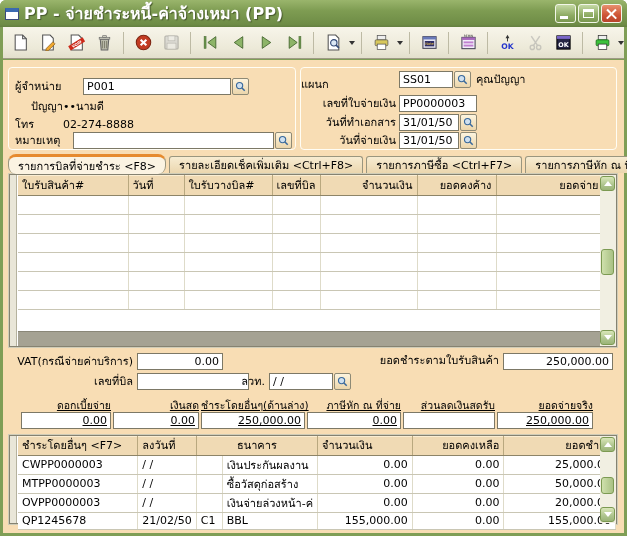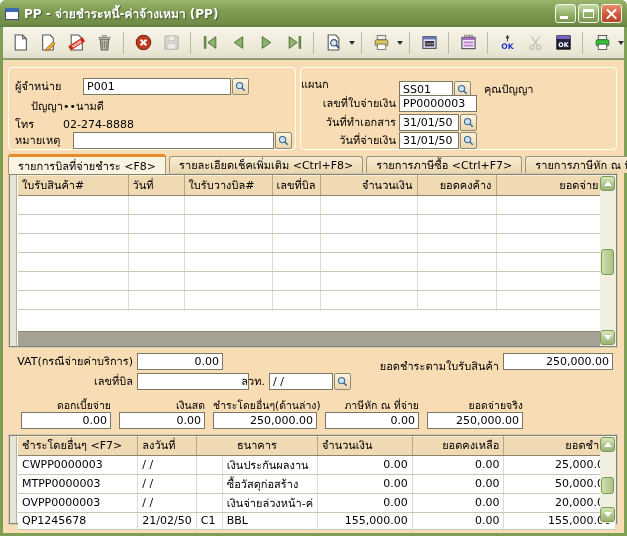--- a/index.html
+++ b/index.html
@@ -8,21 +8,21 @@
 
   .window { position:relative; width:627px; height:536px; background:#7F9E56;
             border-radius:6px 6px 0 0; overflow:hidden; }
 
   
   .titlebar { position:absolute; top:0; left:0; right:0; height:27px;
     background:linear-gradient(#9AB56C,#7E9C52 40%,#6E8C46 90%,#647F40);
     display:flex; align-items:center; padding:0 5px; }
   .app-icon { width:14px; height:12px; background:#fff; border:1px solid #3a4a7a;
     border-top:4px solid #3a6ab0; margin-right:5px; flex:0 0 auto; }
-  .title-text { color:#fff; font-weight:bold; font-size:12px; text-shadow:1px 1px 1px #46572c;
+  .title-text { color:#fff; font-weight:bold; font-size:16px; text-shadow:1px 1px 1px #46572c;
     flex:1 1 auto; white-space:nowrap; overflow:hidden; }
   .win-controls { display:flex; gap:2px; }
   .win-btn { width:21px; height:19px; border-radius:3px; border:1px solid #f2f6e8;
     background:linear-gradient(#C4D8A4,#8FAC64 60%,#7A9850); position:relative; cursor:default; }
   .win-btn.close { background:linear-gradient(#E8906F,#CE5435 60%,#B8442C); }
   .glyph-min { position:absolute; left:4px; bottom:3px; width:8px; height:3px; background:#fff; }
   .glyph-max { position:absolute; left:4px; top:4px; width:11px; height:9px;
     border:1px solid #fff; border-top:3px solid #fff; }
   .glyph-x { position:absolute; inset:0; }
   .glyph-x:before,.glyph-x:after { content:""; position:absolute; left:3px; top:8px;
@@ -59,21 +59,21 @@
   .lookup-btn { width:17px; height:17px; margin-left:1px; border:1px solid #8e8a76; border-radius:2px;
     background:linear-gradient(#FDF4DE,#ECD6AB); display:flex; align-items:center; justify-content:center; }
   .lookup-btn svg { width:11px; height:11px; }
 
   
   .tabs { position:absolute; left:5px; top:94px; height:19px; display:flex; gap:3px; }
   .tab { padding:0 9px; display:flex; align-items:center; font-size:11px; white-space:nowrap;
     border:1px solid #9a967f; border-bottom:none; border-radius:3px 3px 0 0;
     background:linear-gradient(#F7ECD2,#EBD6AE); height:17px; margin-top:2px; }
   .tab.active { background:#FBF3E2; border-top:3px solid #E68A2E; height:20px; margin-top:0;
-    position:relative; z-index:2; }
+    position:relative; z-index:2;border-radius:8px; }
 
   
   .grid-panel { position:absolute; left:6px; width:608px; background:#fff;
     border:1px solid #858271; box-shadow:0 0 0 1px #cfccb8; }
   .main-grid   { top:114px; height:173px; }
   .bottom-grid { top:375px; height:89px;  }
   .row-gutter { position:absolute; left:0; top:0; bottom:0; width:7px; background:#E9E6D8;
     border-right:1px solid #b5b29e; }
   table.grid { position:absolute; left:8px; top:0; border-collapse:collapse; table-layout:fixed; }
   table.grid th { height:20px; background:#F0DAB4; font-weight:normal; font-size:11px;
@@ -96,21 +96,21 @@
   .arrow-up { width:0; height:0; border-left:4px solid transparent; border-right:4px solid transparent;
     border-bottom:5px solid #fff; }
   .arrow-down { width:0; height:0; border-left:4px solid transparent; border-right:4px solid transparent;
     border-top:5px solid #fff; }
   .sb-thumb { position:absolute; left:1px; width:13px; border:1px solid #7C9A52; border-radius:3px;
     background:linear-gradient(90deg,#CFE0AC,#A9C184); }
 
   
   .vat-section { position:absolute; left:6px; top:291px; width:608px; height:42px; }
   .summary { position:absolute; left:6px; top:337px; width:608px; height:36px;
-    display:flex; gap:8px; padding-left:12px; }
+    display:flex; gap:2px; padding-left:12px;text-decoration:underline; }
   .sum-col { display:flex; flex-direction:column; }
   .sum-col .lbl { text-align:right; font-size:10.5px; height:15px; white-space:nowrap; }
   .sum-col input { width:100%; }
 </style>
 </head>
 <body>
 
 <div class="window">
 
   <div class="titlebar">
@@ -373,29 +373,29 @@
               <path d="M7.6 7.6 L10.6 10.6" stroke="#39699c" stroke-width="1.6"></path>
             </svg>
           </span>
       </div>
     </div>
 
     <div class="panel panel-right">
       <div class="fld" style="left:0; top:7px; width:95px; justify-content:flex-start;">
         <span class="lbl r">แผนก</span>
       </div>
-      <div class="fld" style="left:98px; top:12px;">
+      <div class="fld" style="left:98px; top:2px;">
         <input class="box" style="width: 54px;" value="SS01">
         <span class="lookup-btn">
             <svg viewBox="0 0 12 12">
               <circle cx="5" cy="5" r="3.4" fill="#cfe0ef" stroke="#39699c" stroke-width="1.2"></circle>
               <path d="M7.6 7.6 L10.6 10.6" stroke="#39699c" stroke-width="1.6"></path>
             </svg>
           </span>
-        <span class="lbl" style="margin-left:13px;">คุณปัญญา</span>
+        <span class="lbl" style="margin-left:5px;">คุณปัญญา</span>
       </div>
       <div class="fld" style="left:0; top:26px; width:95px; justify-content:flex-end;">
         <span class="lbl r">เลขที่ใบจ่ายเงิน</span>
       </div>
       <div class="fld" style="left:98px; top:26px;">
         <input class="box" style="width: 78px;" value="PP0000003">
       </div>
       <div class="fld" style="left:0; top:45px; width:95px; justify-content:flex-end;">
         <span class="lbl r">วันที่ทำเอกสาร</span>
       </div>
@@ -529,21 +529,21 @@
       </div>
     </div>
 
     <div class="vat-section">
       <div class="fld" style="left:0; top:1px; width:124px; justify-content:flex-end;">
         <span class="lbl r">VAT(กรณีจ่ายค่าบริการ)</span>
       </div>
       <div class="fld" style="left:128px; top:1px;">
         <input class="box num" style="width: 86px;" value="0.00">
       </div>
-      <div class="fld" style="left:290px; top:6px; width:200px; justify-content:flex-end;">
+      <div class="fld" style="left:290px; top:0; width:200px; justify-content:flex-end;">
         <span class="lbl r">ยอดชำระตามใบรับสินค้า</span>
       </div>
       <div class="fld" style="left:494px; top:1px;">
         <input class="box num" style="width: 110px;" value="250,000.00">
       </div>
       <div class="fld" style="left:0; top:21px; width:124px; justify-content:flex-end;">
         <span class="lbl r">เลขที่บิล</span>
       </div>
       <div class="fld" style="left:128px; top:21px;">
         <input class="box" style="width: 112px;" value="">
@@ -571,20 +571,24 @@
           <span class="lbl">เงินสด</span>
           <input class="box num" value="0.00" style="">
         </div>
         <div class="sum-col" style="width: 104px;">
           <span class="lbl">ชำระโดยอื่นๆ(ด้านล่าง)</span>
           <input class="box num" value="250,000.00" style="">
         </div>
         <div class="sum-col" style="width: 94px;">
           <span class="lbl">ภาษีหัก ณ ที่จ่าย</span>
           <input class="box num" value="0.00" style="">
+        </div>
+        <div class="sum-col" style="width: 92px;">
+          <span class="lbl">ส่วนลดเงินสดรับ</span>
+          <input class="box num" value="" style="">
         </div>
         <div class="sum-col" style="width: 96px;">
           <span class="lbl">ยอดจ่ายจริง</span>
           <input class="box num" value="250,000.00" style="">
         </div>
       </div>
 
     <div class="grid-panel bottom-grid">
       <div class="row-gutter"></div>
       <table class="grid" id="other-table">

